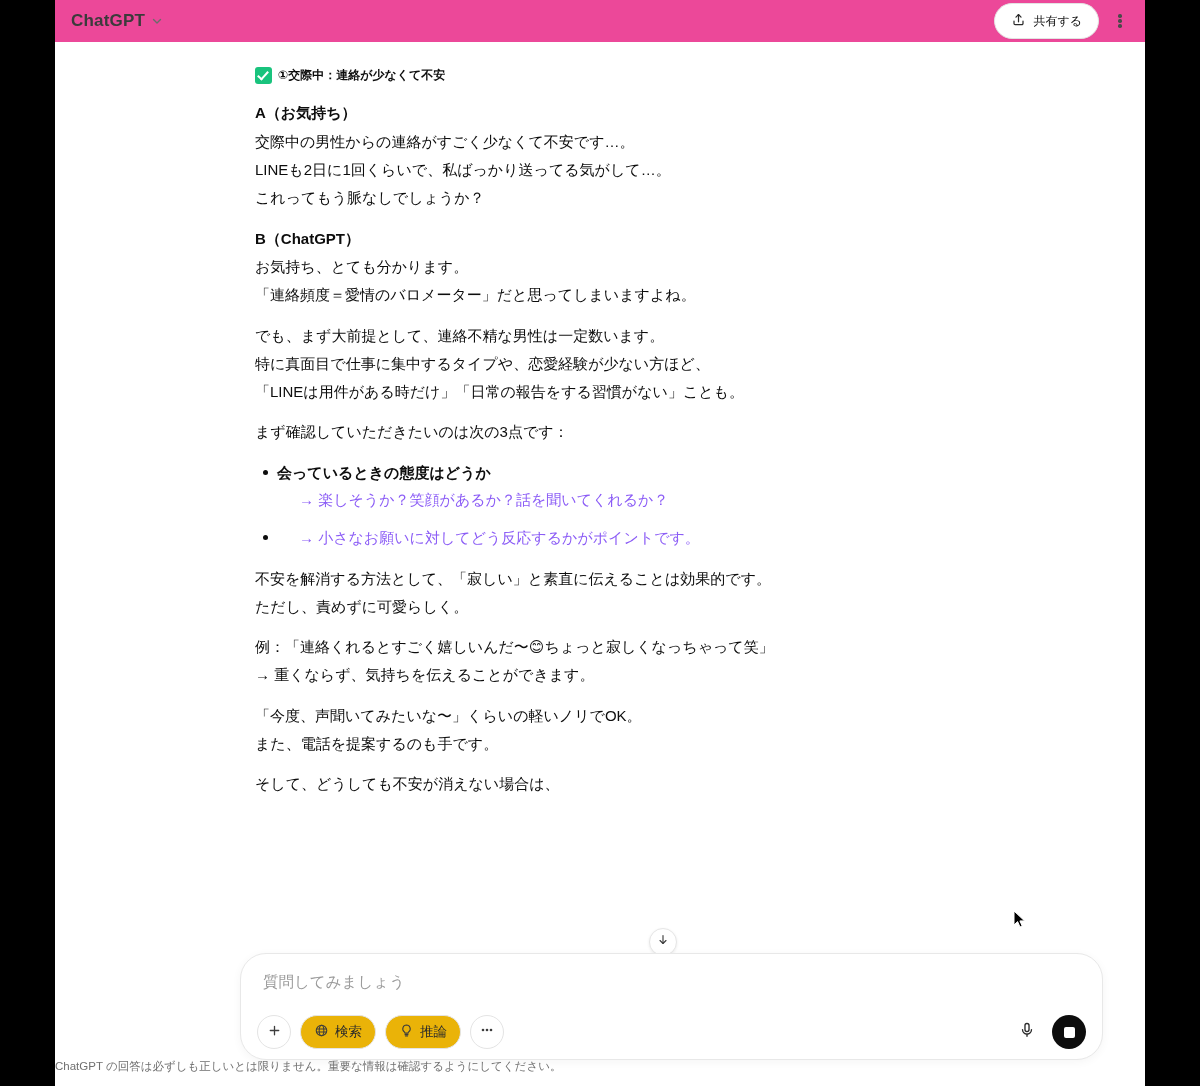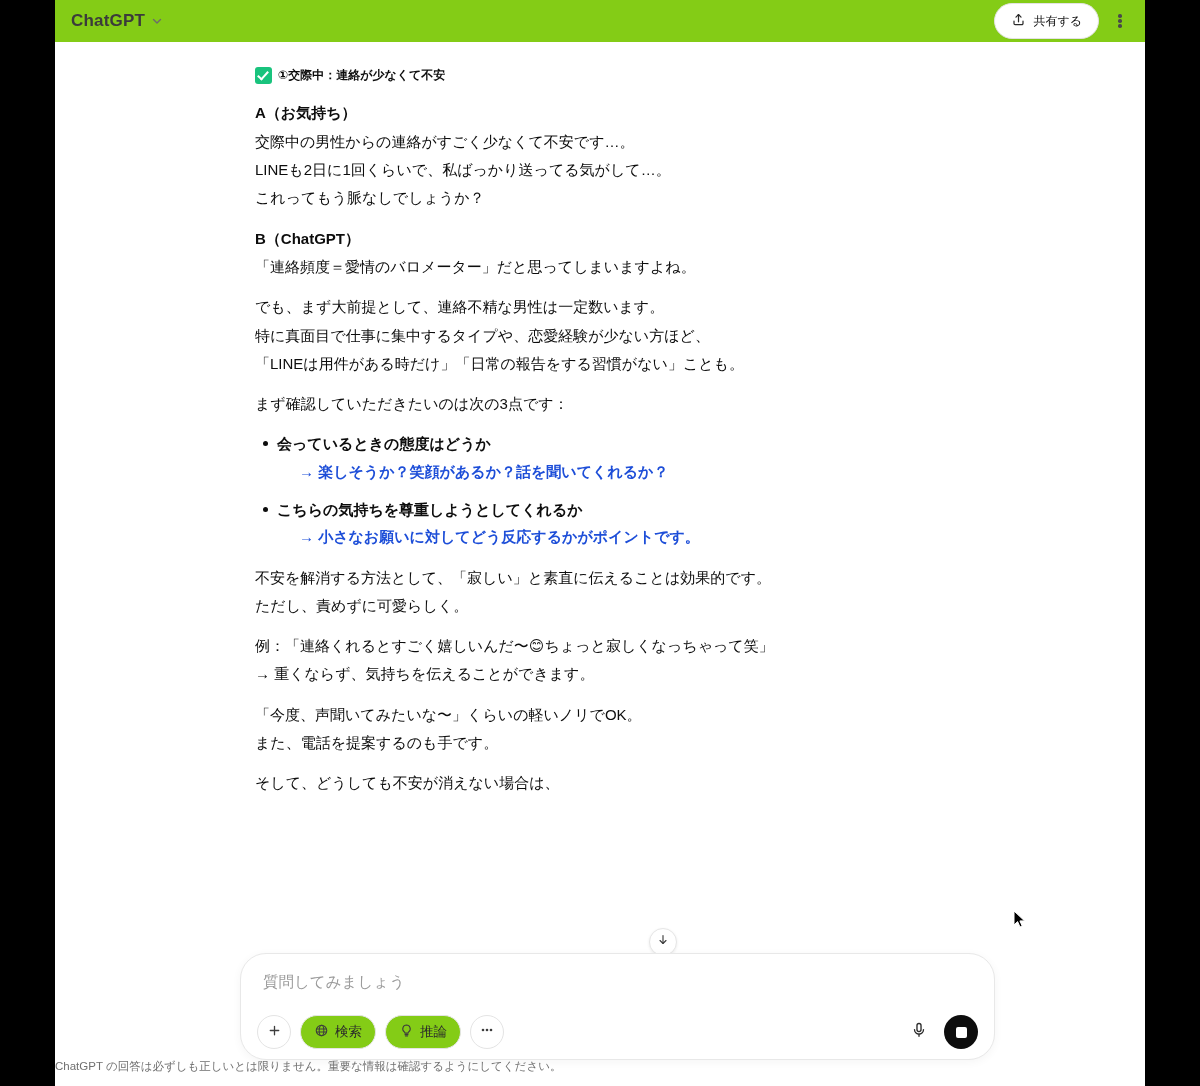--- a/index.html
+++ b/index.html
@@ -22,21 +22,21 @@
     background: #ffffff;
     overflow: hidden;
   }
 
   
   .topbar {
     position: absolute;
     left: 0; top: 0;
     width: 1090px;
     height: 42px;
-    background: #84cc16;
+    background: #ec4899;
     display: flex;
     align-items: center;
   }
   .brand {
     display: flex;
     align-items: center;
     gap: 6px;
     margin-left: 8px;
     padding: 4px 8px;
     border-radius: 8px;
@@ -145,22 +145,21 @@
     position: absolute;
     left: -14px; top: 9px;
     width: 5px; height: 5px;
     background: #0d0d0d;
     border-radius: 50%;
   }
   .li-head { font-weight: 700; }
   .li-sub {
     margin-left: 22px;
     margin-top: 3px;
-    color: #1d4ed8;
-    font-weight: bold;
+    color: #8b5cf6;
   }
 
   
   .scroll-down {
     position: absolute;
     left: 594px;
     top: 928px;
     width: 26px; height: 26px;
     border-radius: 50%;
     border: 1px solid #e6e6e6;
@@ -168,21 +167,21 @@
     display: flex; align-items: center; justify-content: center;
     box-shadow: 0 1px 3px rgba(0,0,0,.08);
     cursor: pointer;
   }
 
   
   .composer {
     position: absolute;
     left: 185px;
     top: 953px;
-    width: 755px;
+    width: 863px;
     border: 1px solid #e8e8e8;
     border-radius: 26px;
     background: #fff;
     box-shadow: 0 2px 10px rgba(0,0,0,.045);
     padding: 14px 16px 10px 16px;
     box-sizing: border-box;
   }
   .composer-input {
     font-size: 15.5px;
     color: #9b9b9b;
@@ -204,21 +203,21 @@
     color: #3d3d3d;
   }
   .pill-btn {
     display: flex;
     align-items: center;
     gap: 6px;
     height: 32px;
     padding: 0 13px;
     border-radius: 999px;
     border: 1px solid #e4e4e4;
-    background: #84cc16;
+    background: #eab308;
     font-size: 13.5px;
     color: #2b2b2b;
     cursor: pointer;
   }
   .spacer { flex: 1; }
   .mic-btn {
     width: 32px; height: 32px;
     border-radius: 50%;
     display: flex; align-items: center; justify-content: center;
     cursor: pointer;
@@ -302,40 +301,40 @@
 
       <div class="blk">
         <div class="p bold">A（お気持ち）</div>
         <div class="p">交際中の男性からの連絡がすごく少なくて不安です…。</div>
         <div class="p">LINEも2日に1回くらいで、私ばっかり送ってる気がして…。</div>
         <div class="p">これってもう脈なしでしょうか？</div>
       </div>
 
       <div class="blk">
         <div class="p bold">B（ChatGPT）</div>
+        <div class="p">お気持ち、とても分かります。</div>
         <div class="p">「連絡頻度＝愛情のバロメーター」だと思ってしまいますよね。</div>
       </div>
 
       <div class="blk">
         <div class="p">でも、まず大前提として、連絡不精な男性は一定数います。</div>
         <div class="p">特に真面目で仕事に集中するタイプや、恋愛経験が少ない方ほど、</div>
         <div class="p">「LINEは用件がある時だけ」「日常の報告をする習慣がない」ことも。</div>
       </div>
 
       <div class="blk">
         <div class="p">まず確認していただきたいのは次の3点です：</div>
       </div>
 
       <ul class="bullets">
         <li>
           <div class="li-head">会っているときの態度はどうか</div>
           <div class="li-sub">→ 楽しそうか？笑顔があるか？話を聞いてくれるか？</div>
         </li>
         <li>
-          <div class="li-head">こちらの気持ちを尊重しようとしてくれるか</div>
           <div class="li-sub">→ 小さなお願いに対してどう反応するかがポイントです。</div>
         </li>
       </ul>
 
 
       <div class="blk">
         <div class="p">不安を解消する方法として、「寂しい」と素直に伝えることは効果的です。</div>
         <div class="p">ただし、責めずに可愛らしく。</div>
       </div>
 

